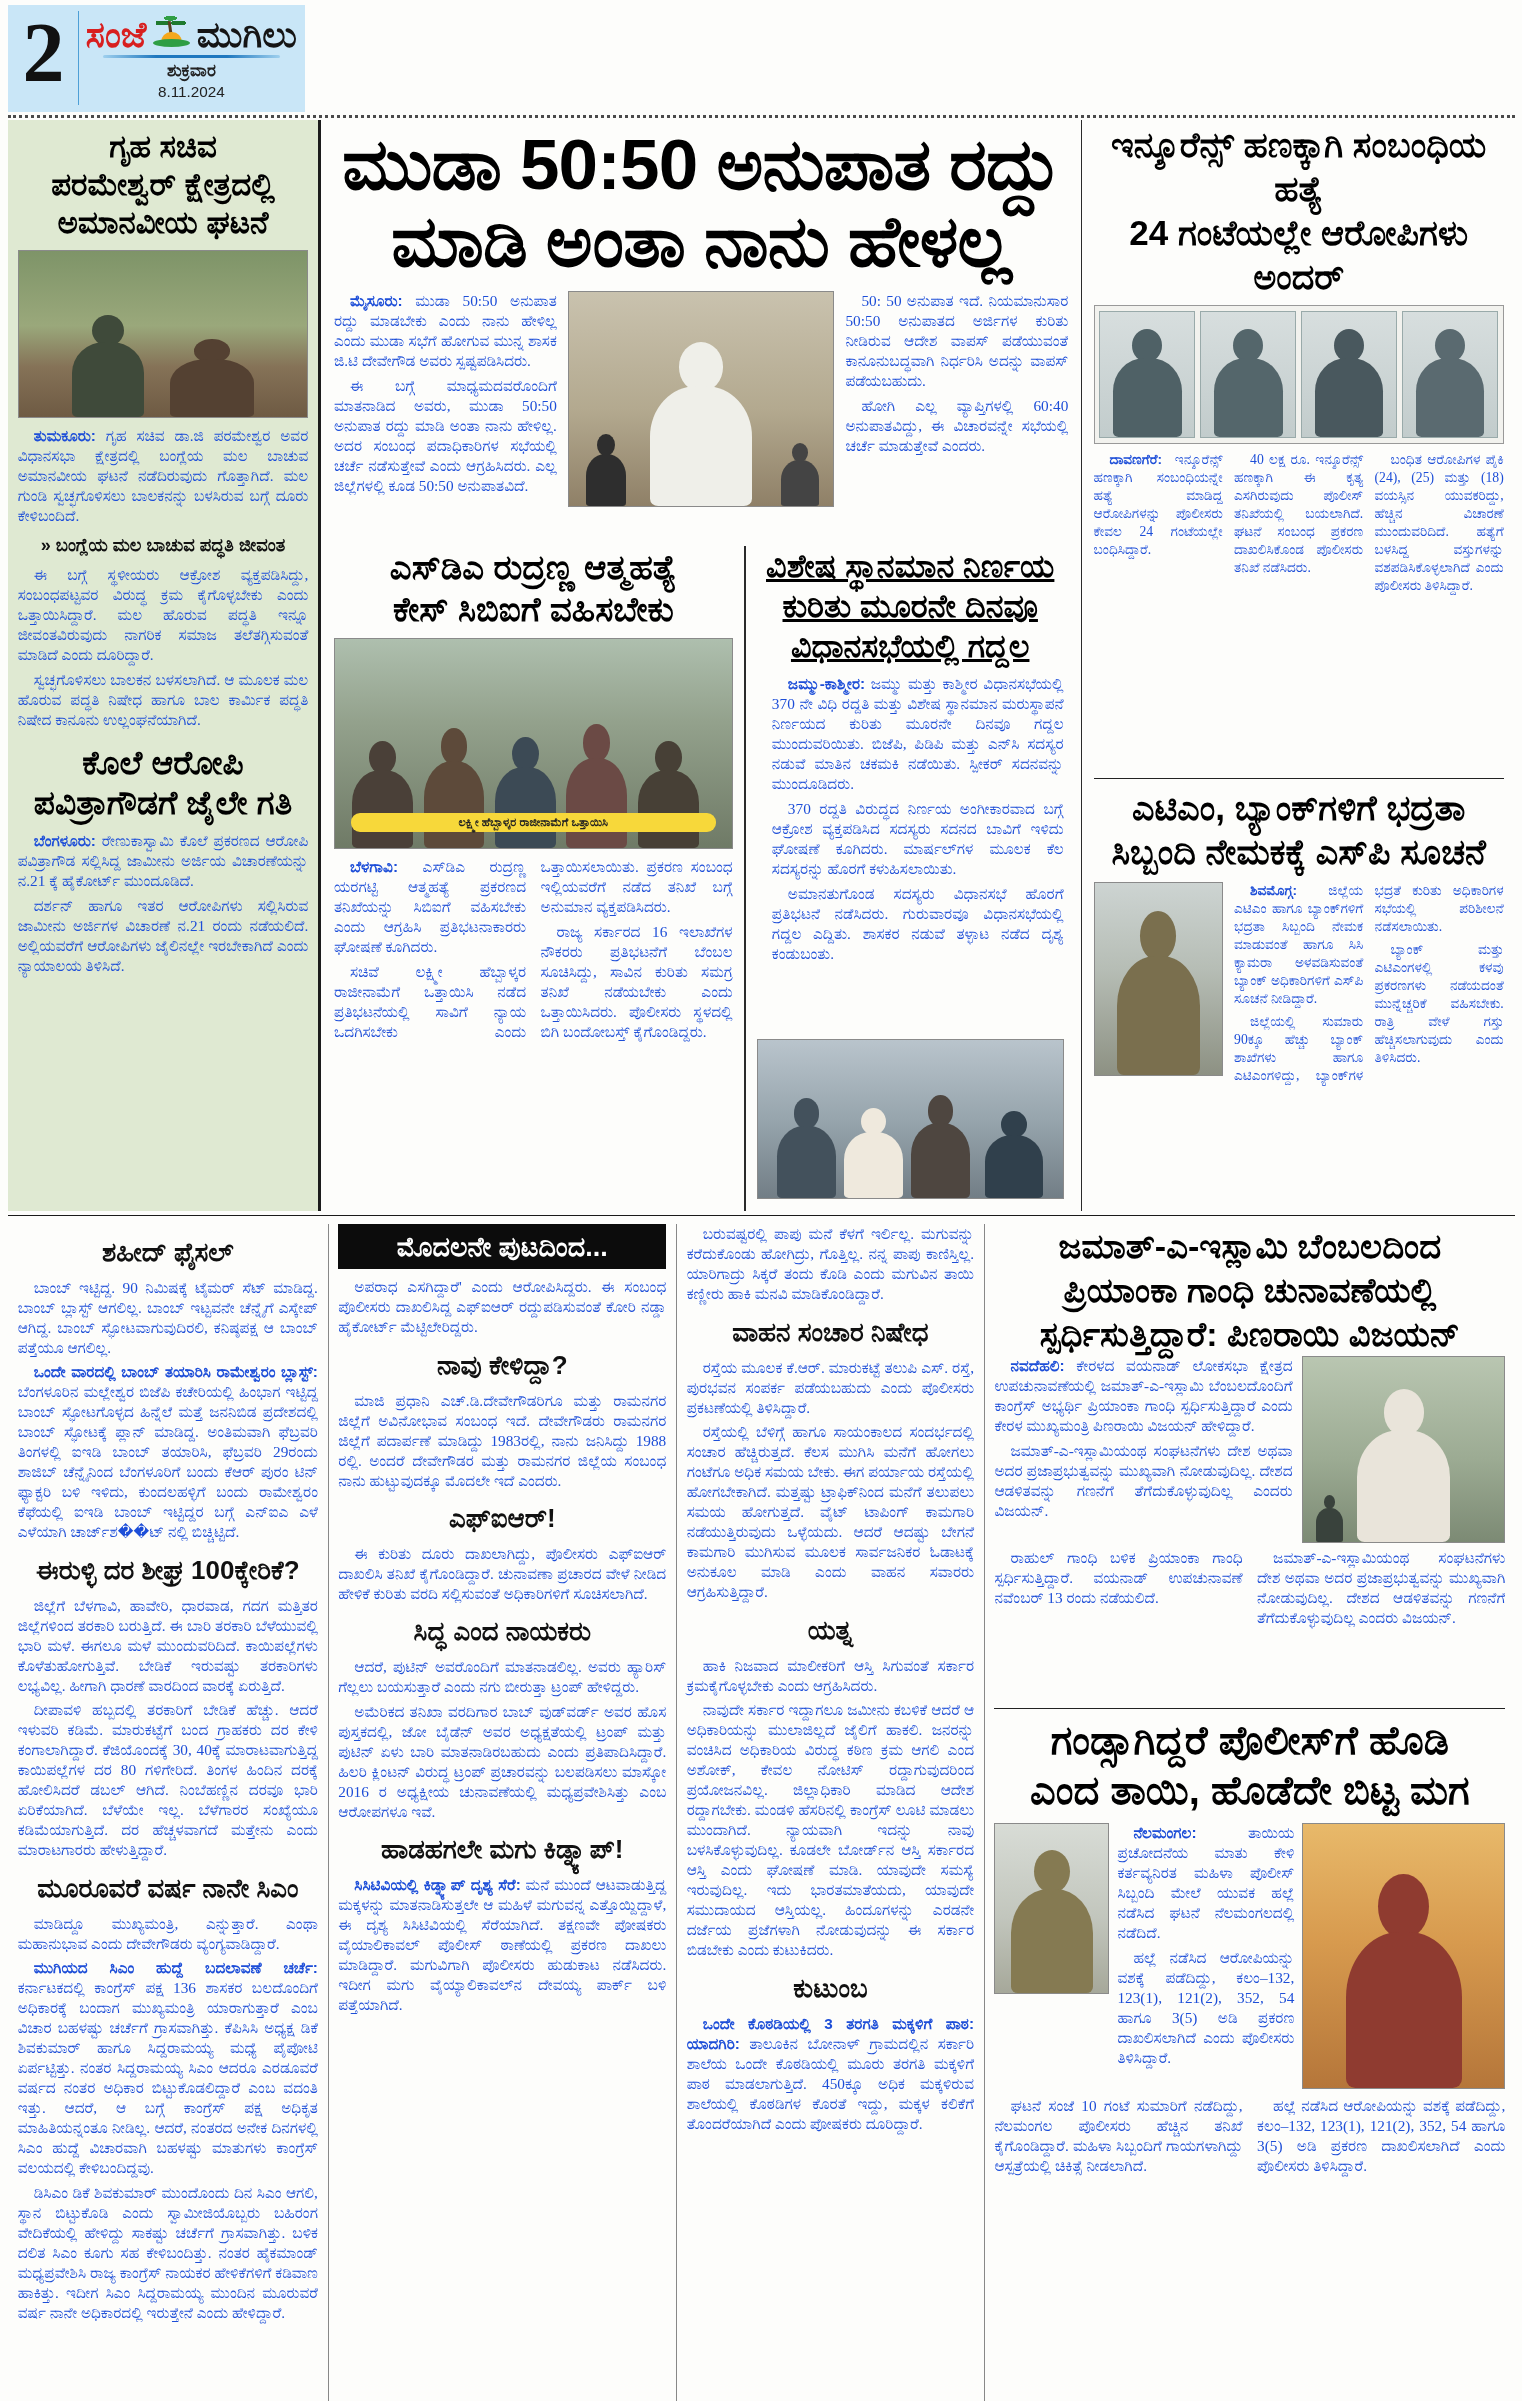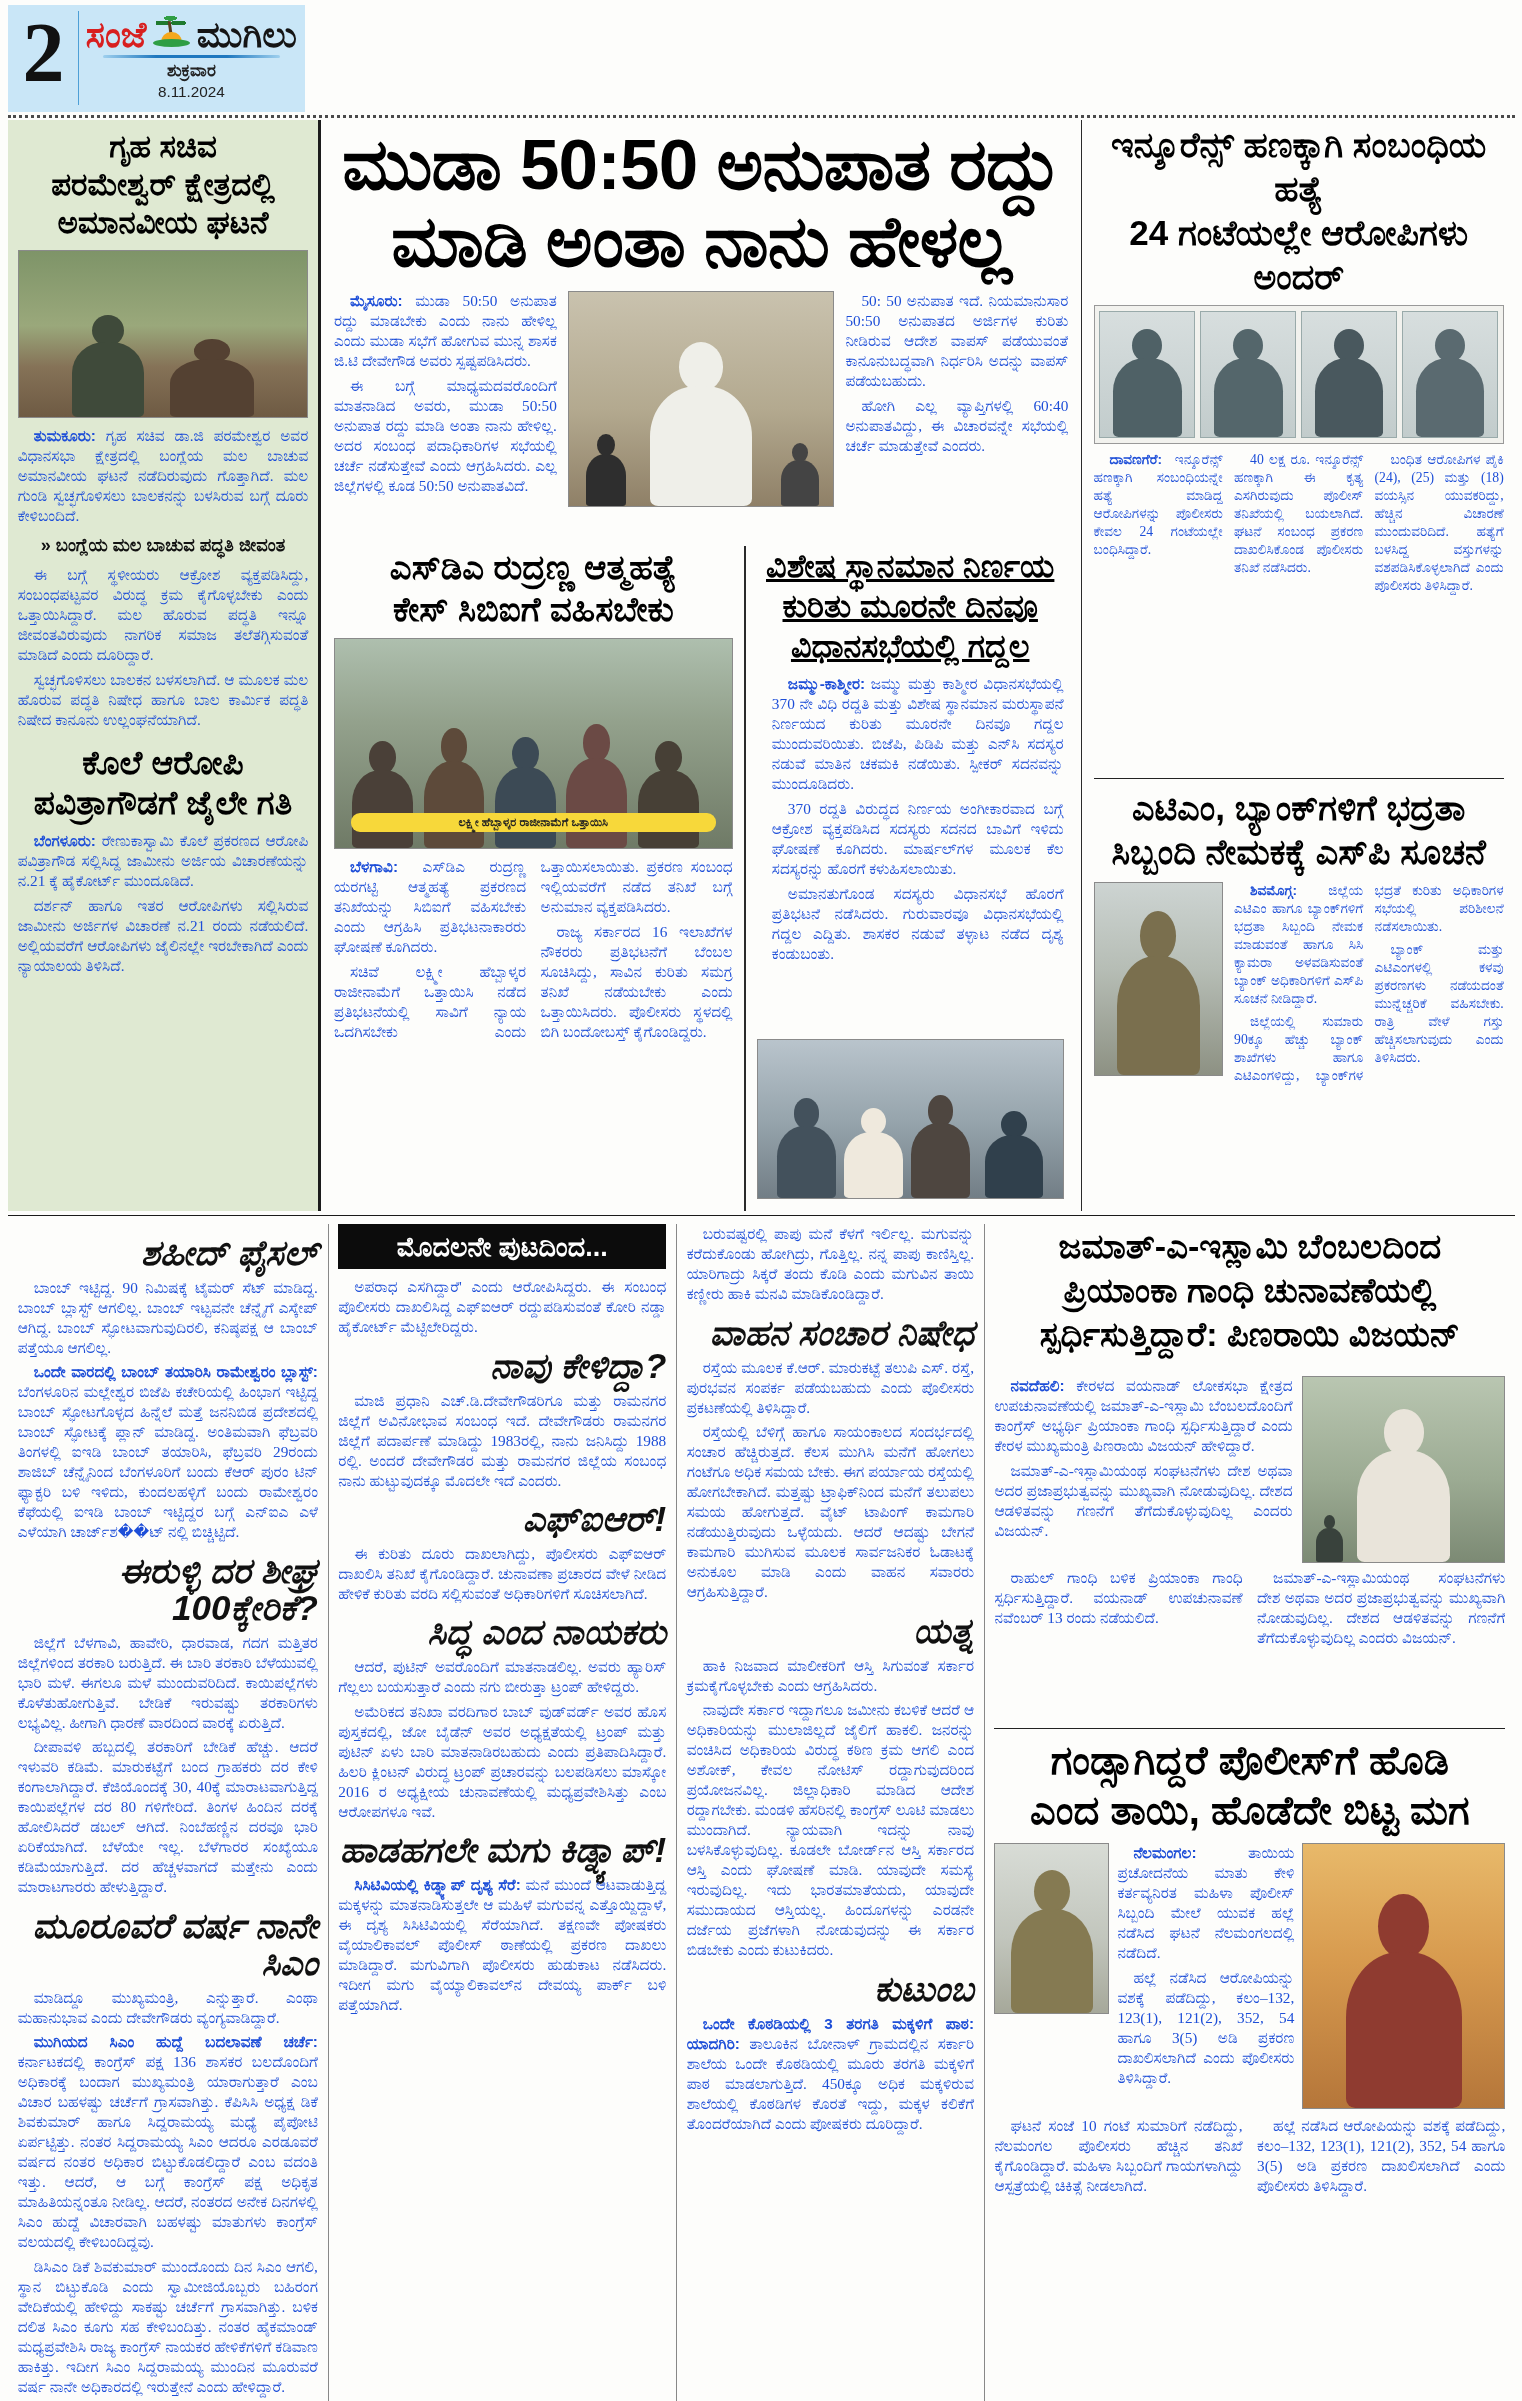--- a/index.html
+++ b/index.html
@@ -79,25 +79,25 @@
   .mugs{ height:139px; display:flex; gap:4.8px; padding:4.8px; background:#f2f2ee; border:0.8px solid #999; margin:6.5px 0; }
   .mug{ flex:1; position:relative; background:linear-gradient(#d7dede,#c2cccc); overflow:hidden; border:0.8px solid #9aa; }
 
   
   .bottom{ flex:1; display:flex; border-top:1.6px solid #1a1a1a; margin:4.8px 8px 0 8px; padding-top:8px; overflow:hidden; }
   .bcol{ overflow:hidden; padding:0 9.7px; }
   .b1{ width:323px; }
   .b2{ width:352px; border-left:0.8px solid #888; }
   .b3{ width:311px; border-left:0.8px solid #888; }
   .b4{ width:537px; border-left:0.8px solid #888; }
-  .sec-h{ font-family:"Liberation Sans",sans-serif; font-weight:800; font-size:35px; line-height:37px; text-align:right; margin:9.7px 0 6.5px 0;font-style:italic; }
+  .sec-h{ font-family:"Liberation Sans",sans-serif; font-weight:800; font-size:26px; line-height:37px; text-align:center; margin:9.7px 0 6.5px 0; }
   .banner{ background:#0c0c0c; color:#fff; font-family:"Liberation Sans",sans-serif; font-weight:800; font-size:27px; line-height:32px; text-align:center; padding:6.5px 3.2px; margin-bottom:8px; }
   .b4 .hl{ font-size:34px; line-height:44px; }
   .b4 .hl-big{ font-size:40px; line-height:50px; font-weight:900; }
-  .jam-row{ display:flex; gap:9.7px; margin-top:20px; }
+  .jam-row{ display:flex; gap:9.7px; margin-top:0; }
   .gnd-row{ display:flex; gap:8px; margin-top:8px; }
   .ph-cap-strip{ position:absolute; left:4%; right:4%; bottom:8%; background:#f7d83a; color:#222;
      font-family:"Liberation Sans",sans-serif; font-weight:700; font-size:11.3px; line-height:13.7px; text-align:center; padding:2.4px;border-radius:9px; }
 </style>
 </head>
 <body>
 
 <div class="page">
 
   <div class="mast-row">

